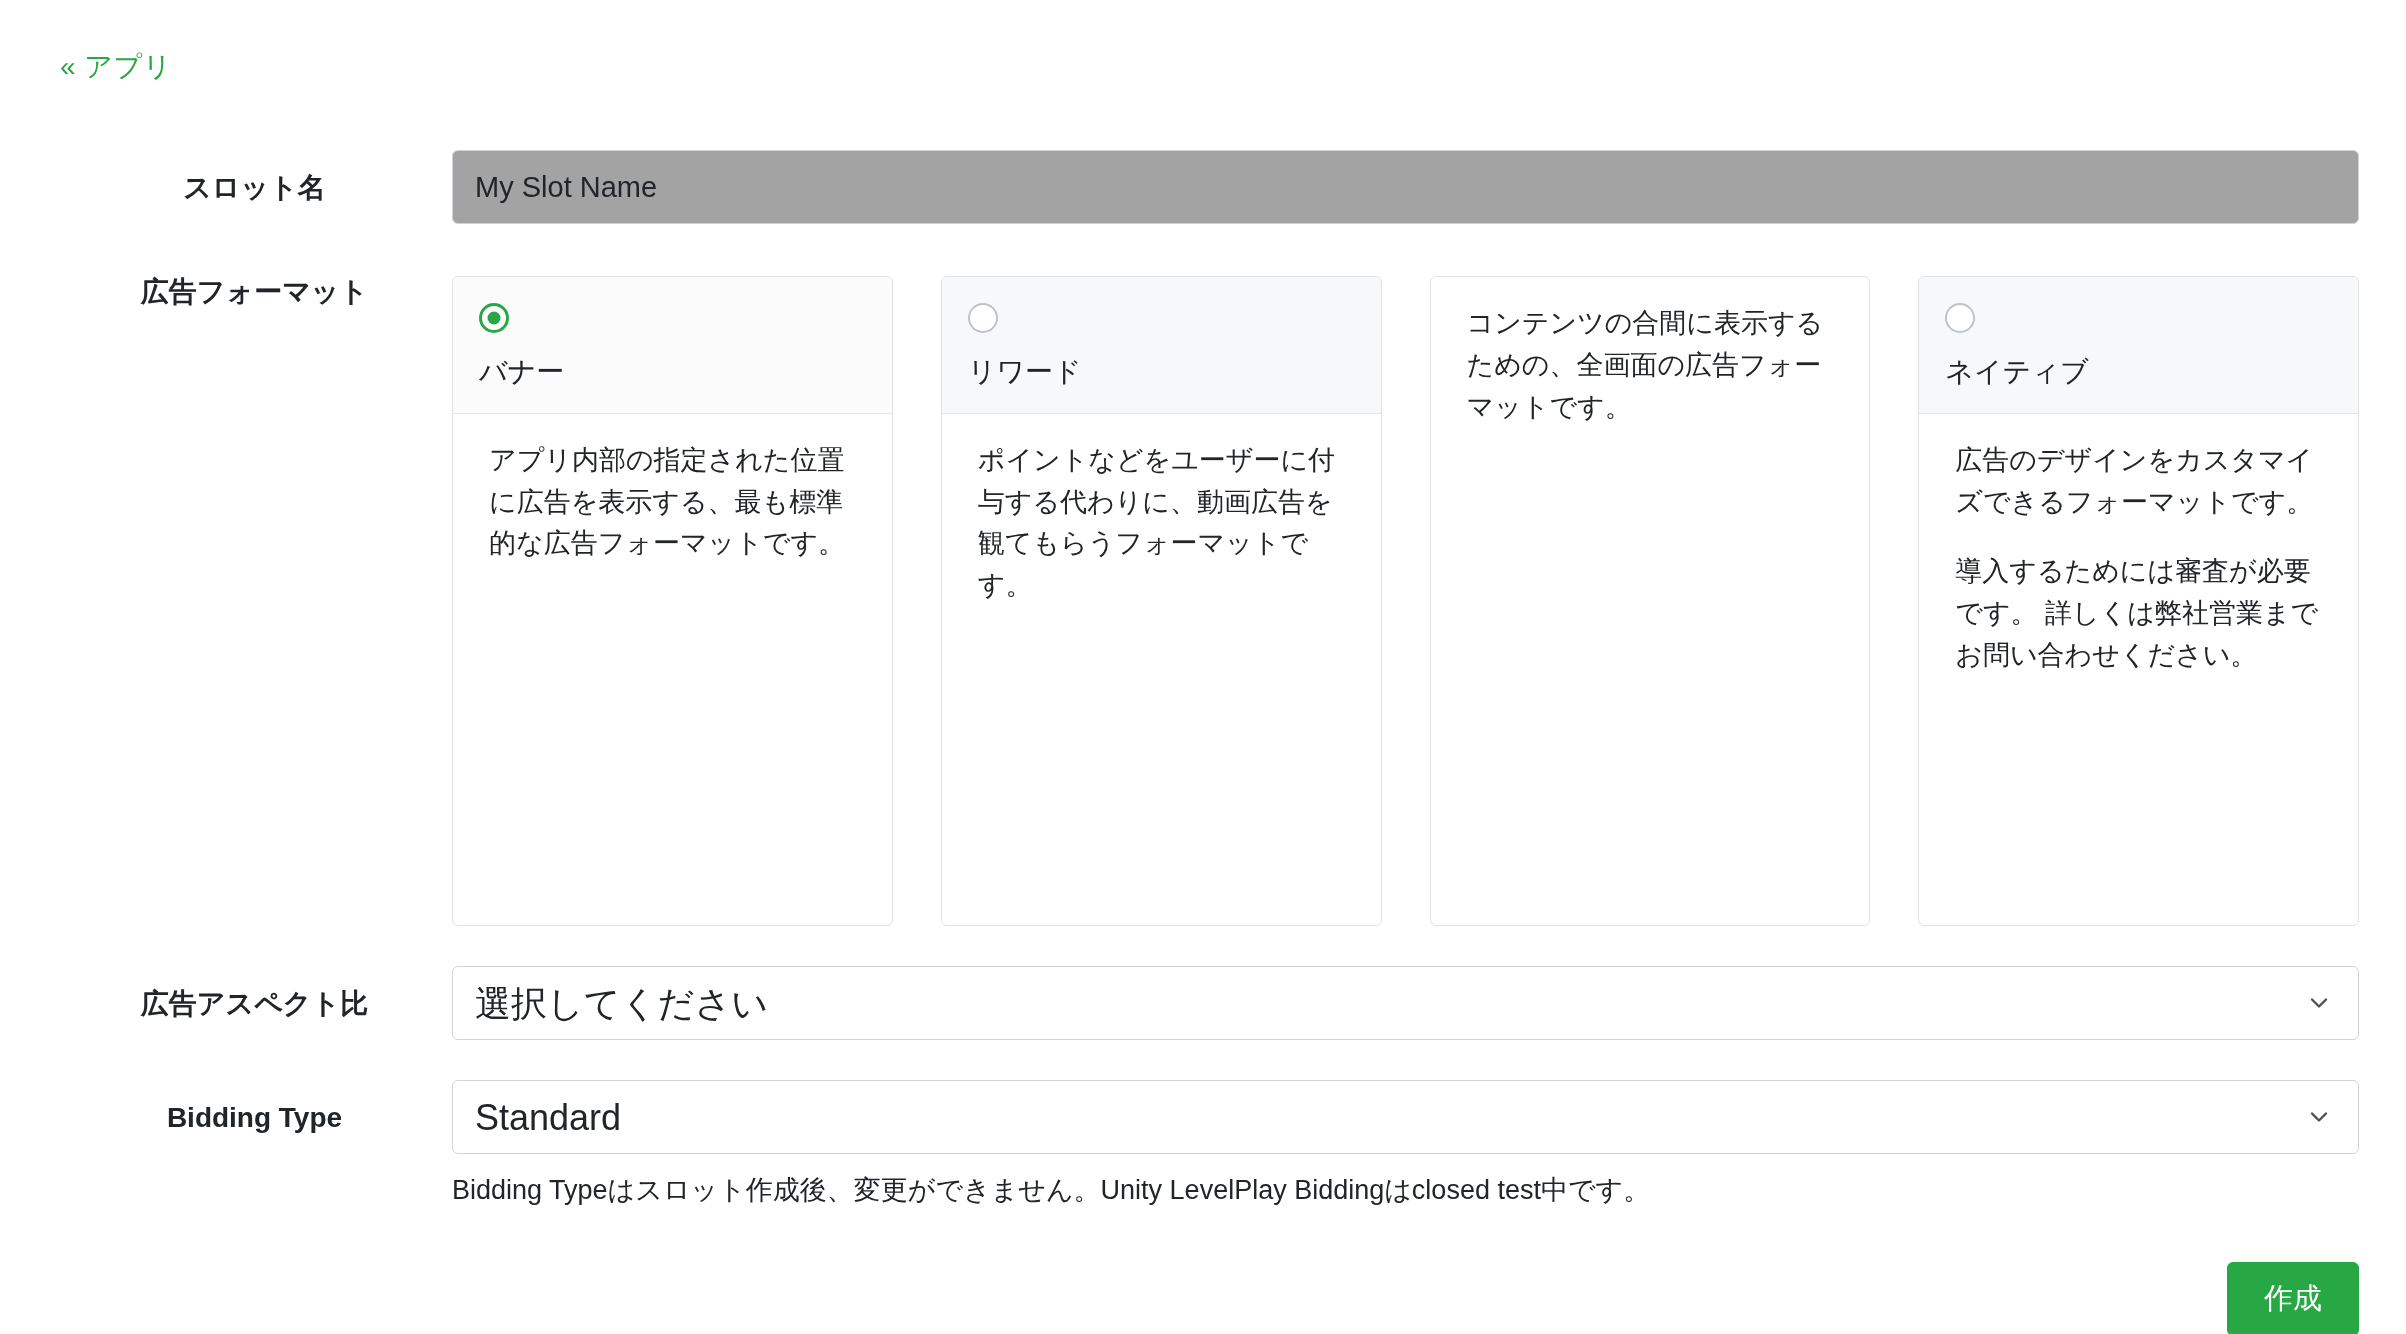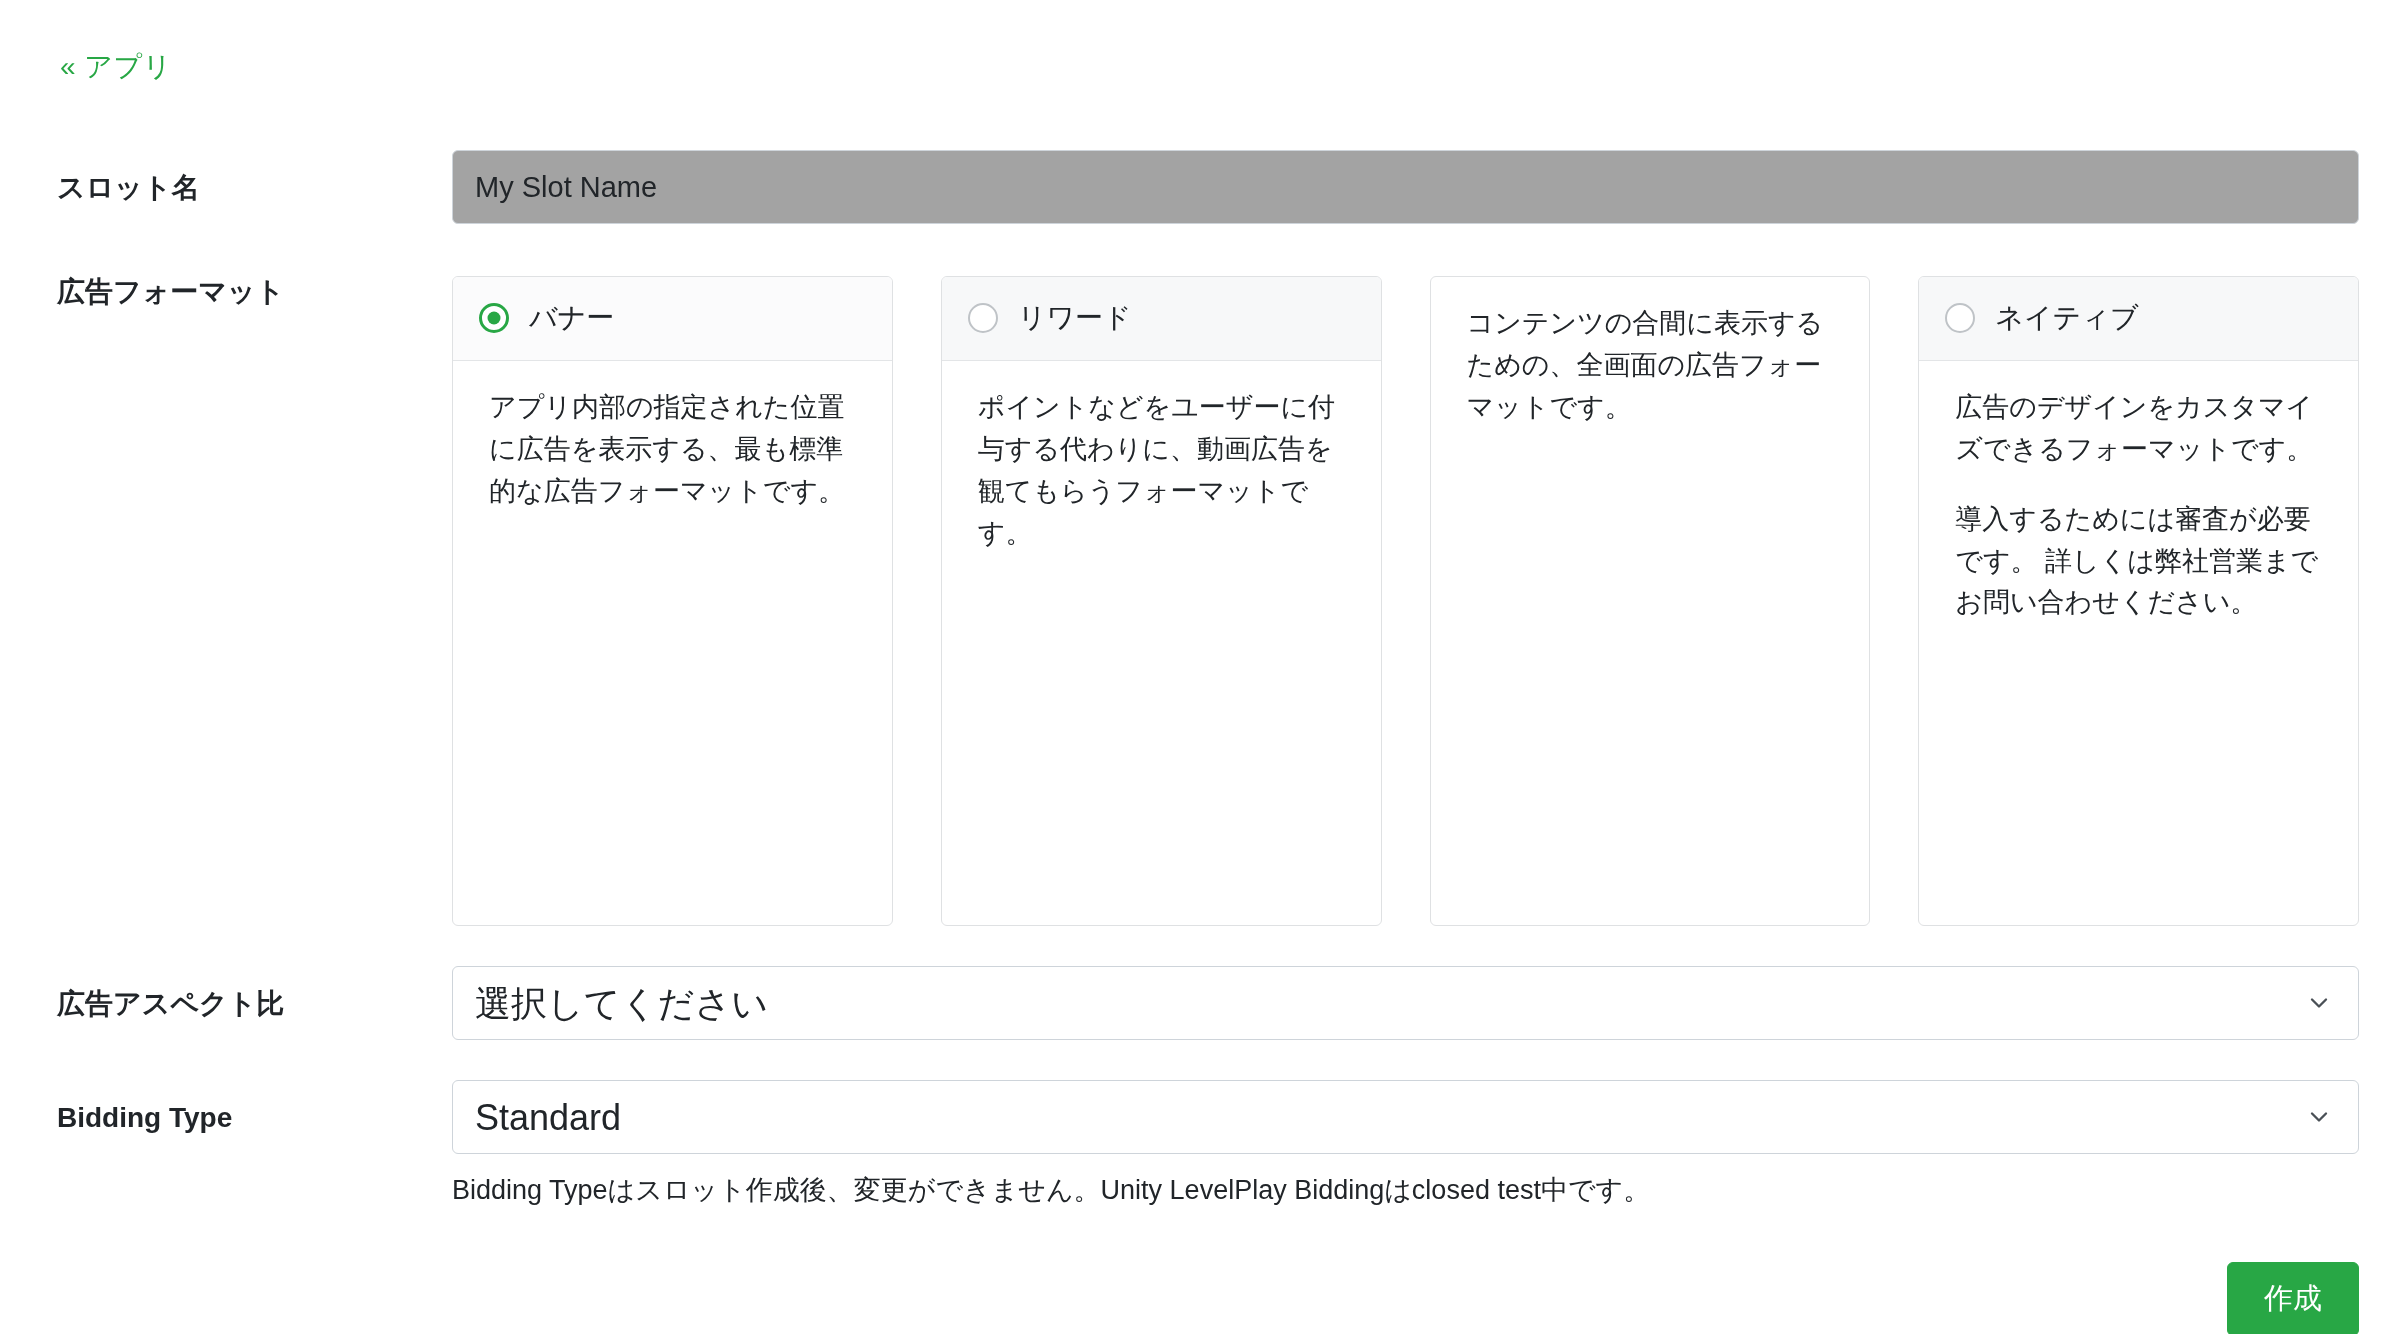--- a/index.html
+++ b/index.html
@@ -45,20 +45,21 @@
   }
   .label {
     width: 452px;
     padding-left: 57px;
     padding-top: 20px;
     font-size: 28px;
     font-weight: bold;
     color: #212529;
     line-height: 1.3;
     flex: 0 0 452px;
+    text-align: center;
   }
   .field {
     flex: 1 1 auto;
     padding-right: 47px;
   }
 
   
   .text-input {
     width: 100%;
     height: 74px;
@@ -89,20 +90,21 @@
     overflow: hidden;
   }
   .card-head {
     background: #f7f8f9;
     border-bottom: 1px solid #e3e5e7;
     padding: 22px 26px;
     display: flex;
     align-items: flex-start;
     gap: 20px;
     min-height: 84px;
+    flex-direction: column;
   }
   .card.selected .card-head { background: #fbfbfc; }
   .radio {
     width: 30px;
     height: 30px;
     border-radius: 50%;
     border: 2px solid #bfc3c7;
     background: #ffffff;
     flex: 0 0 30px;
     margin-top: 4px;

